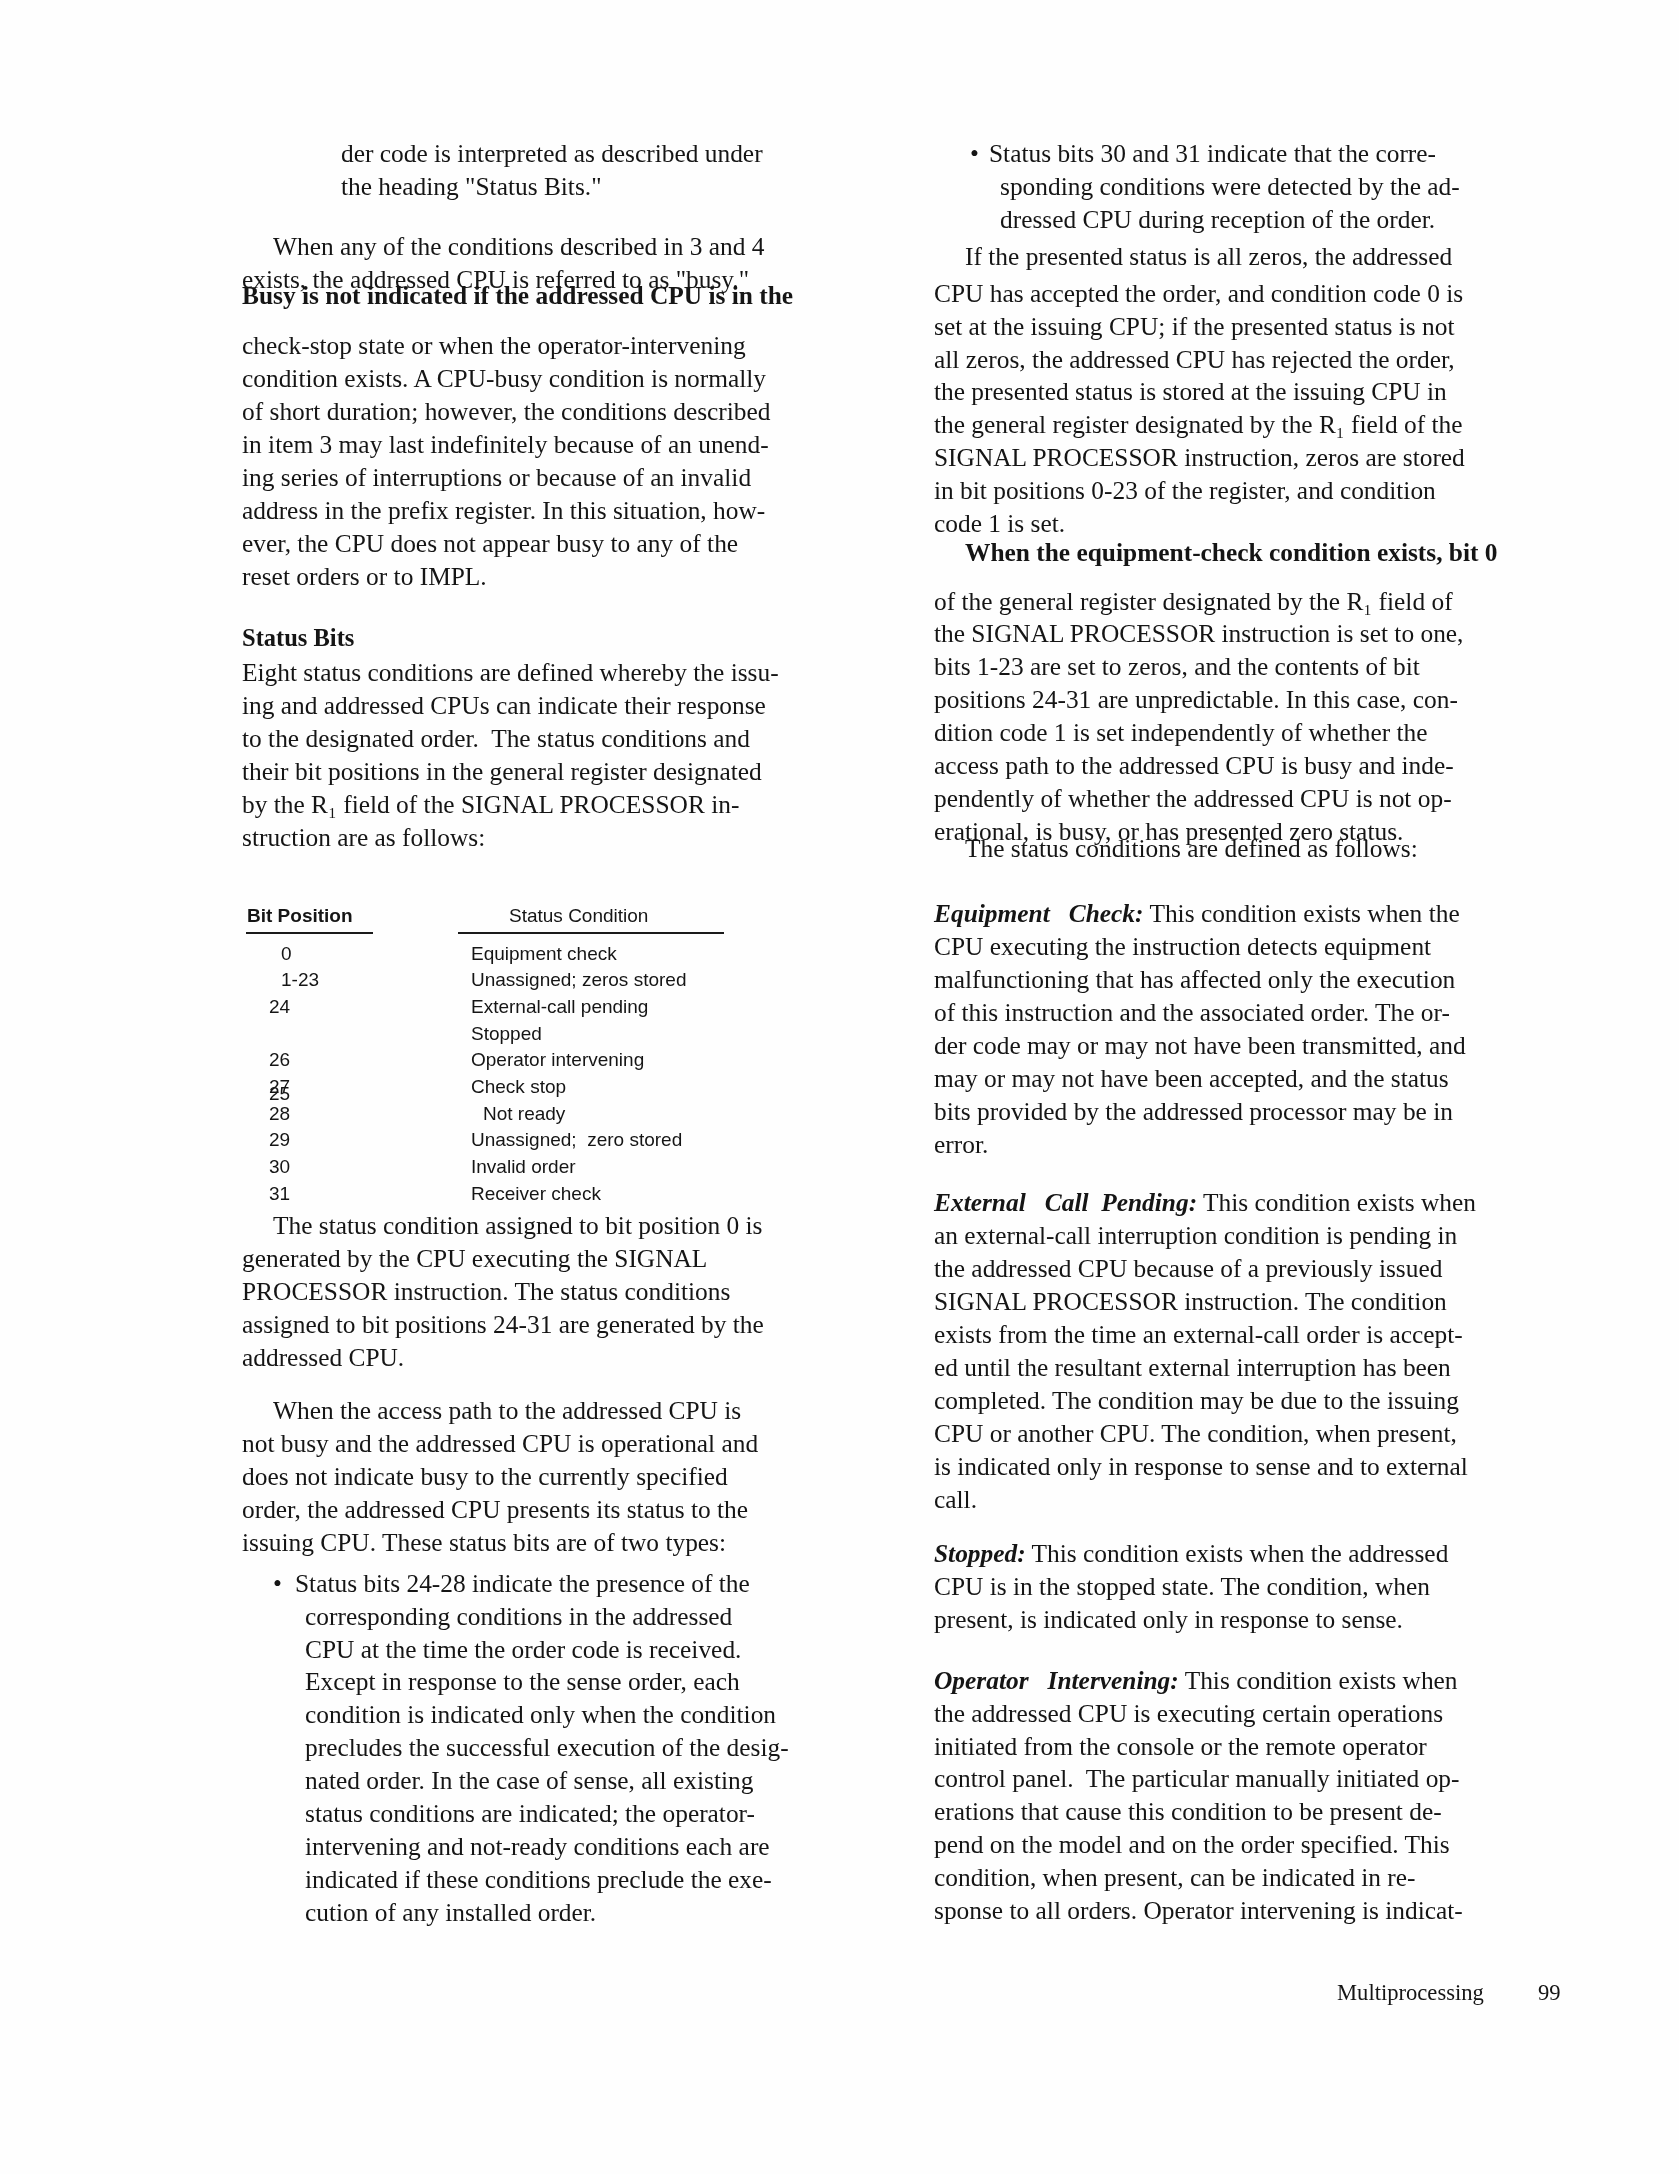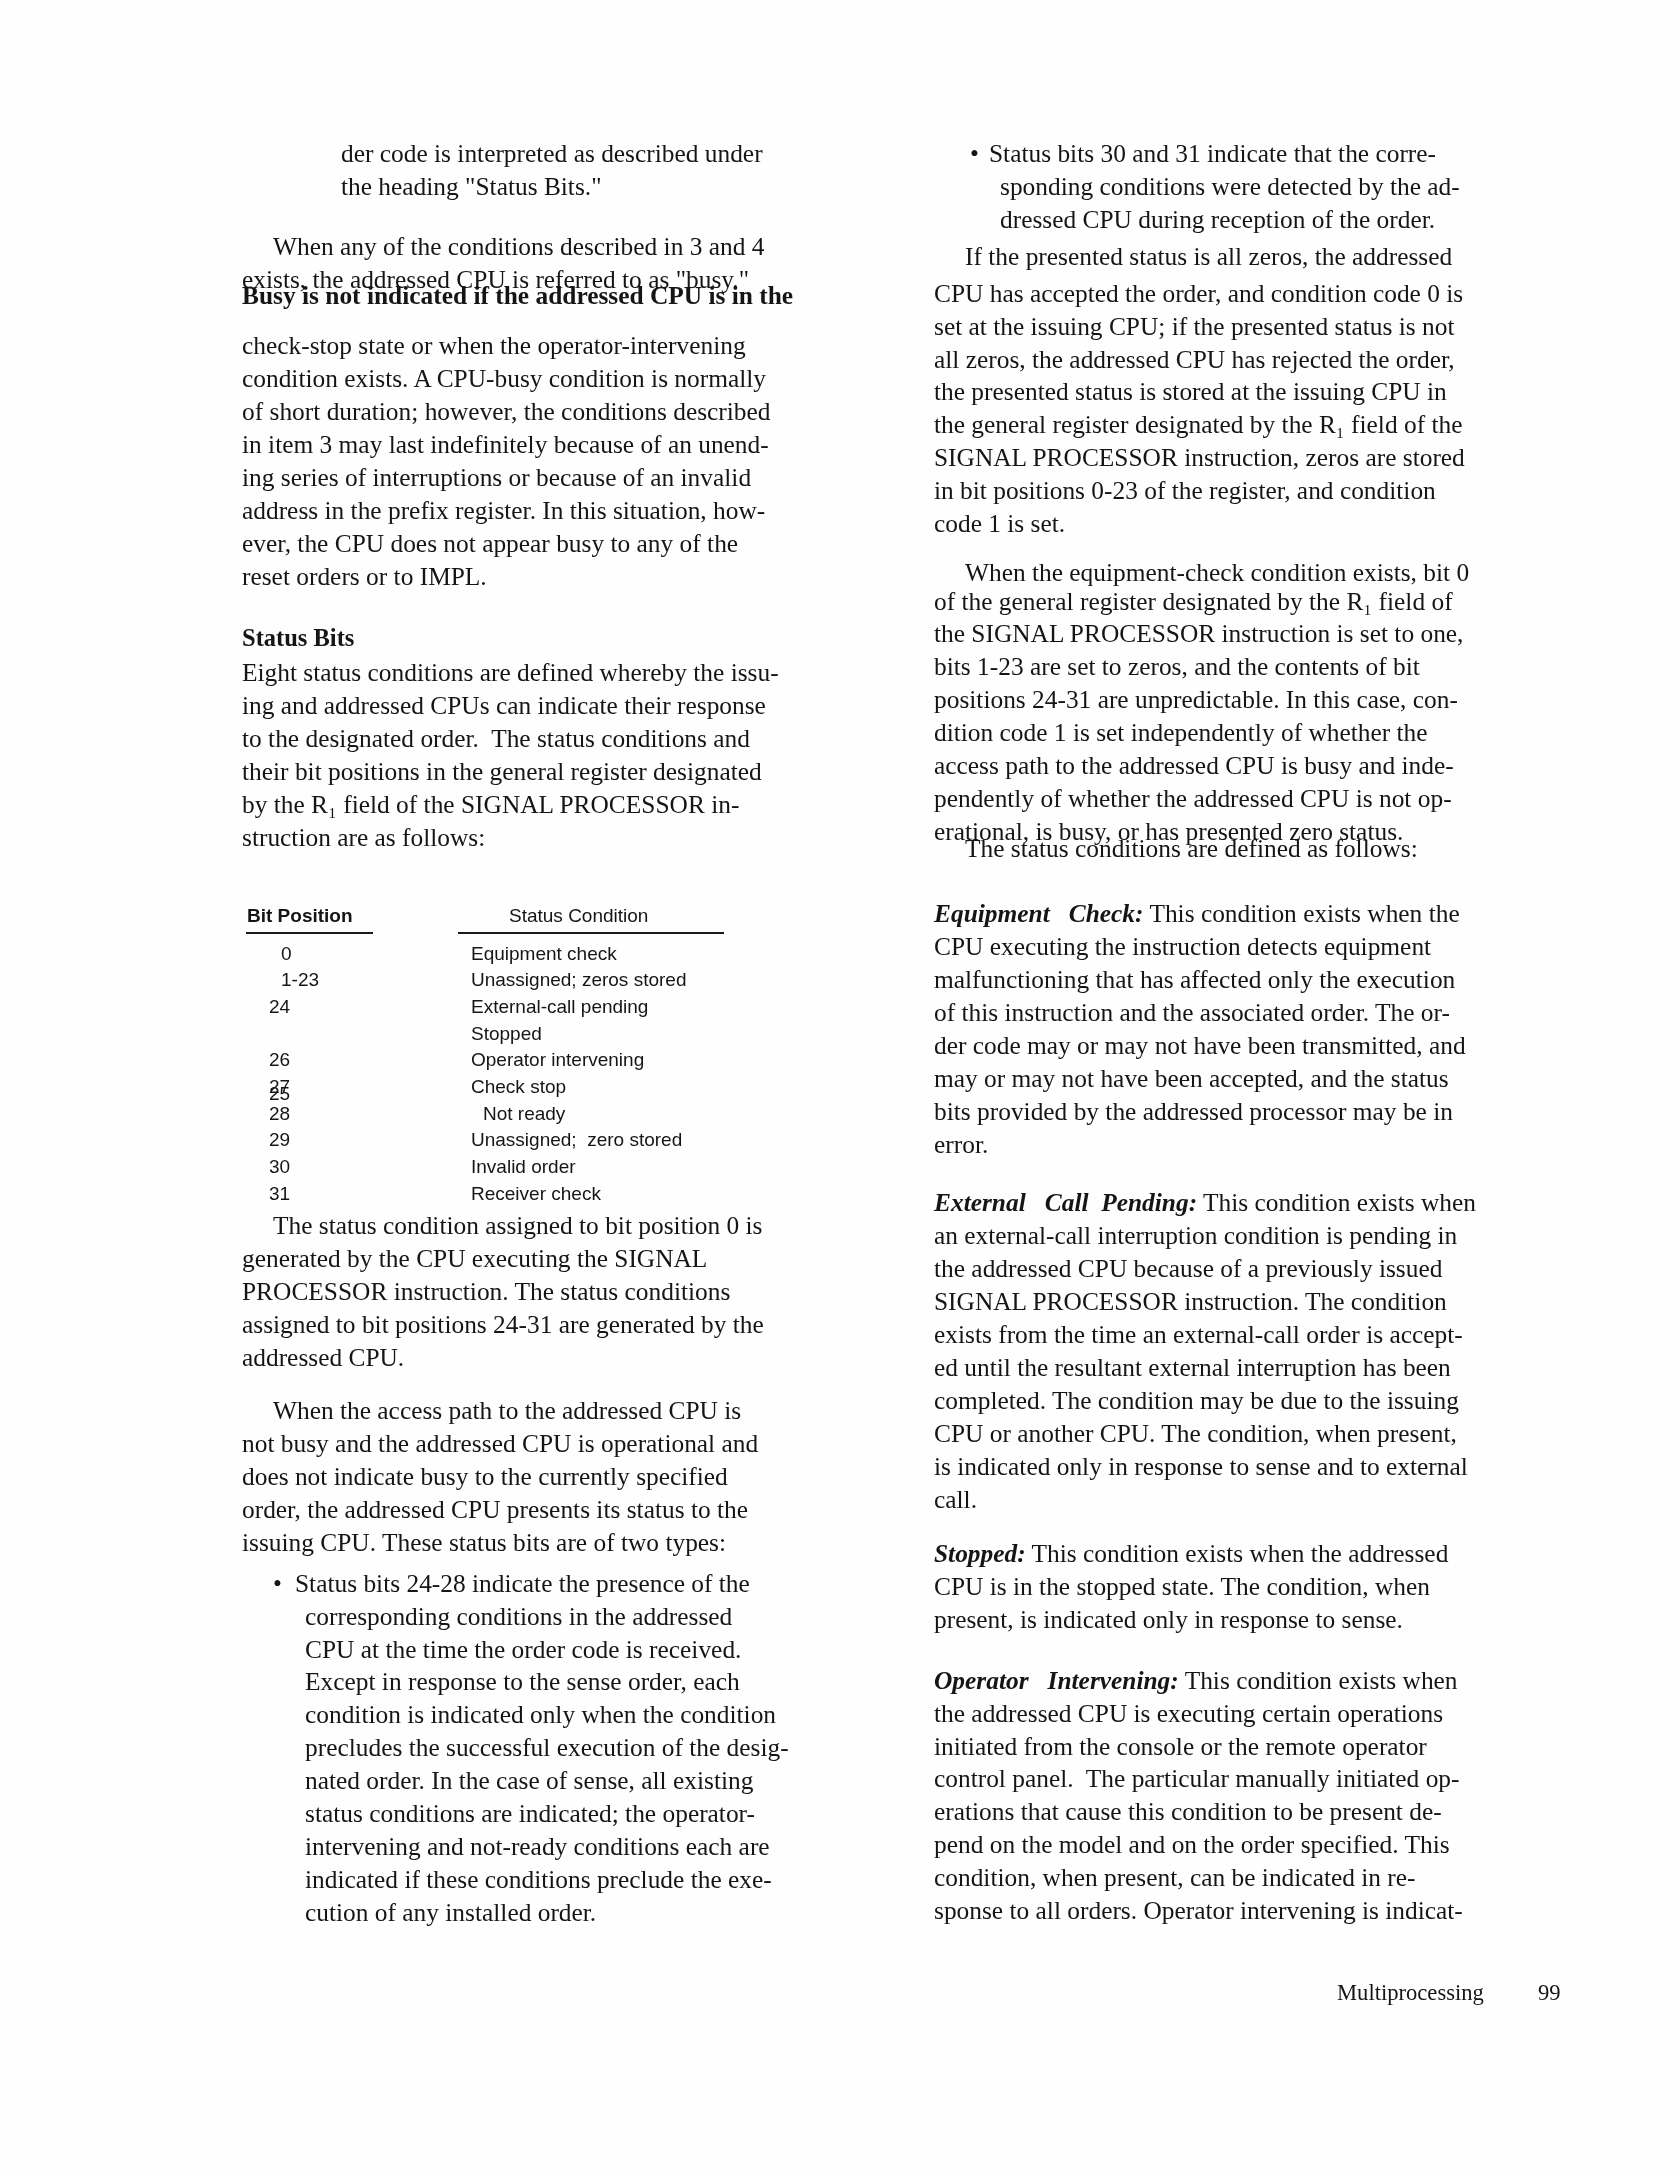--- a/index.html
+++ b/index.html
@@ -133,21 +133,21 @@
     <div class="ln" style="left:965px;top:244px;">If the presented status is all zeros, the addressed</div>
     <div class="ln rc" style="top:281px;">CPU has accepted the order, and condition code 0 is</div>
     <div class="ln rc" style="top:314px;">set at the issuing CPU; if the presented status is not</div>
     <div class="ln rc" style="top:347px;">all zeros, the addressed CPU has rejected the order,</div>
     <div class="ln rc" style="top:379px;">the presented status is stored at the issuing CPU in</div>
     <div class="ln rc" style="top:412px;">the general register designated by the R₁ field of the</div>
     <div class="ln rc" style="top:445px;">SIGNAL PROCESSOR instruction, zeros are stored</div>
     <div class="ln rc" style="top:478px;">in bit positions 0-23 of the register, and condition</div>
     <div class="ln rc" style="top:511px;">code 1 is set.</div>
 
-    <div class="ln" style="left:965px;top:560px;">When the equipment-check condition exists, bit 0</div>
+    <div class="ln" style="left:965px;top:540px;font-weight:bold;">When the equipment-check condition exists, bit 0</div>
     <div class="ln rc" style="top:589px;">of the general register designated by the R₁ field of</div>
     <div class="ln rc" style="top:621px;">the SIGNAL PROCESSOR instruction is set to one,</div>
     <div class="ln rc" style="top:654px;">bits 1-23 are set to zeros, and the contents of bit</div>
     <div class="ln rc" style="top:687px;">positions 24-31 are unpredictable. In this case, con-</div>
     <div class="ln rc" style="top:720px;">dition code 1 is set independently of whether the</div>
     <div class="ln rc" style="top:753px;">access path to the addressed CPU is busy and inde-</div>
     <div class="ln rc" style="top:786px;">pendently of whether the addressed CPU is not op-</div>
     <div class="ln rc" style="top:819px;">erational, is busy, or has presented zero status.</div>
 
     <div class="ln" style="left:965px;top:836px;">The status conditions are defined as follows:</div>

